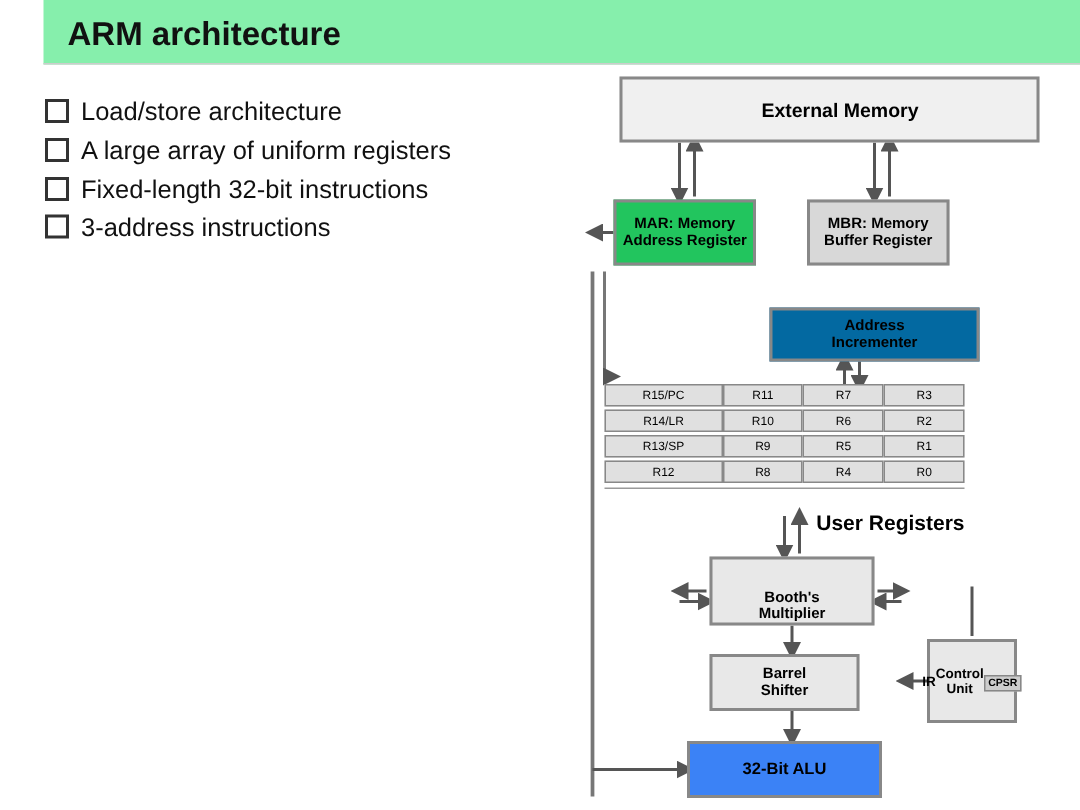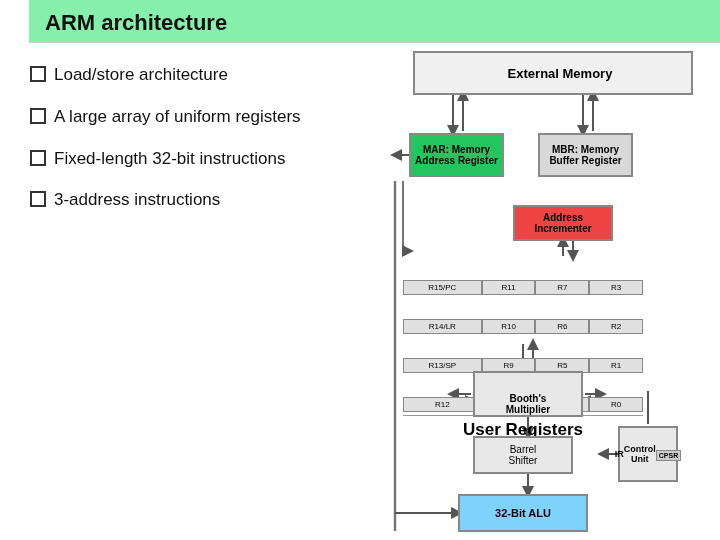--- a/index.html
+++ b/index.html
@@ -38,21 +38,21 @@
       height: calc(540px - 46px);
     }
 
     
     .left-panel {
       width: 360px;
       padding: 20px 20px 10px 30px;
       display: flex;
       flex-direction: column;
       justify-content: flex-start;
-      gap: 18px;
+      gap: 2px;
     }
 
     .bullet-item {
       display: flex;
       flex-direction: row;
       align-items: flex-start;
       font-size: 17px;
       color: #111;
       line-height: 1.4;
     }
@@ -134,67 +134,66 @@
       text-align: center;
       font-size: 10px;
       font-weight: bold;
     }
 
     
     .addr-inc {
       position: absolute;
       top: 154px;
       left: 130px;
-      width: 100px;
+      width: 140px;
       height: 36px;
       border: 2px solid #888;
-      background: #ef4444;
+      background: #0369a1;
       display: flex;
       align-items: center;
       justify-content: center;
       text-align: center;
       font-size: 10px;
       font-weight: bold;
     }
 
     
     .user-regs-container {
       position: absolute;
       top: 205px;
       left: 20px;
       width: 240px;
     }
 
     .reg-row {
       display: flex;
       flex-direction: row;
       margin-bottom: 2px;
-      margin-top: 24px;
     }
 
     .reg-cell {
       border: 1px solid #888;
       background: #e0e0e0;
       font-size: 8px;
       text-align: center;
       padding: 2px 1px;
       flex: 1;
     }
 
     .reg-cell.wide {
       flex: 1.5;
     }
 
     .user-regs-label {
-      text-align: center;
-      font-size: 17px;
+      text-align: right;
+      font-size: 14px;
       font-weight: bold;
       margin-top: 3px;
       border-top: 1px solid #999;
-      padding-top: 4px;
+      padding-top: 14px;
     }
 
     
     .booth {
       position: absolute;
       top: 320px;
       left: 90px;
       width: 110px;
       height: 46px;
       border: 2px solid #888;
@@ -214,21 +213,21 @@
       left: 90px;
       width: 100px;
       height: 38px;
       border: 2px solid #888;
       background: #e8e8e8;
       display: flex;
       align-items: center;
       justify-content: center;
       text-align: center;
       font-size: 10px;
-      font-weight: normal;
+      font-weight: bold;
     }
 
     
     .ir-control {
       position: absolute;
       top: 375px;
       left: 235px;
       width: 60px;
       height: 56px;
       border: 2px solid #888;
@@ -251,21 +250,21 @@
     }
 
     
     .alu {
       position: absolute;
       top: 443px;
       left: 75px;
       width: 130px;
       height: 38px;
       border: 2px solid #888;
-      background: #7dd3fc;
+      background: #3b82f6;
       display: flex;
       align-items: center;
       justify-content: center;
       text-align: center;
       font-size: 11px;
       font-weight: bold;
     }
 
     
     .diagram-svg {

